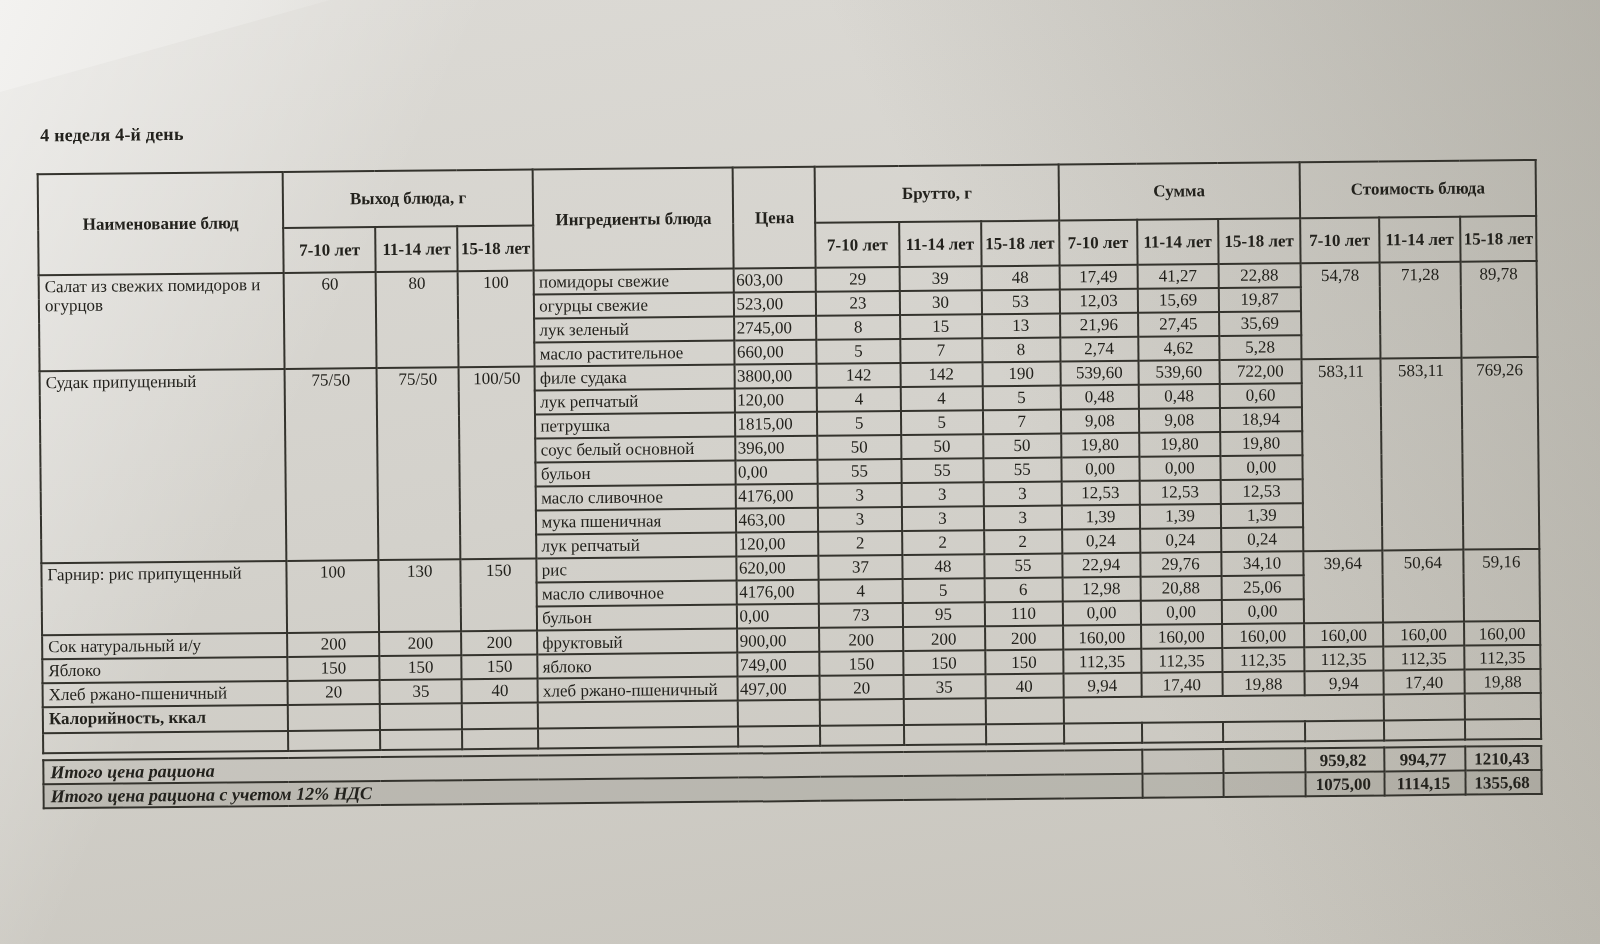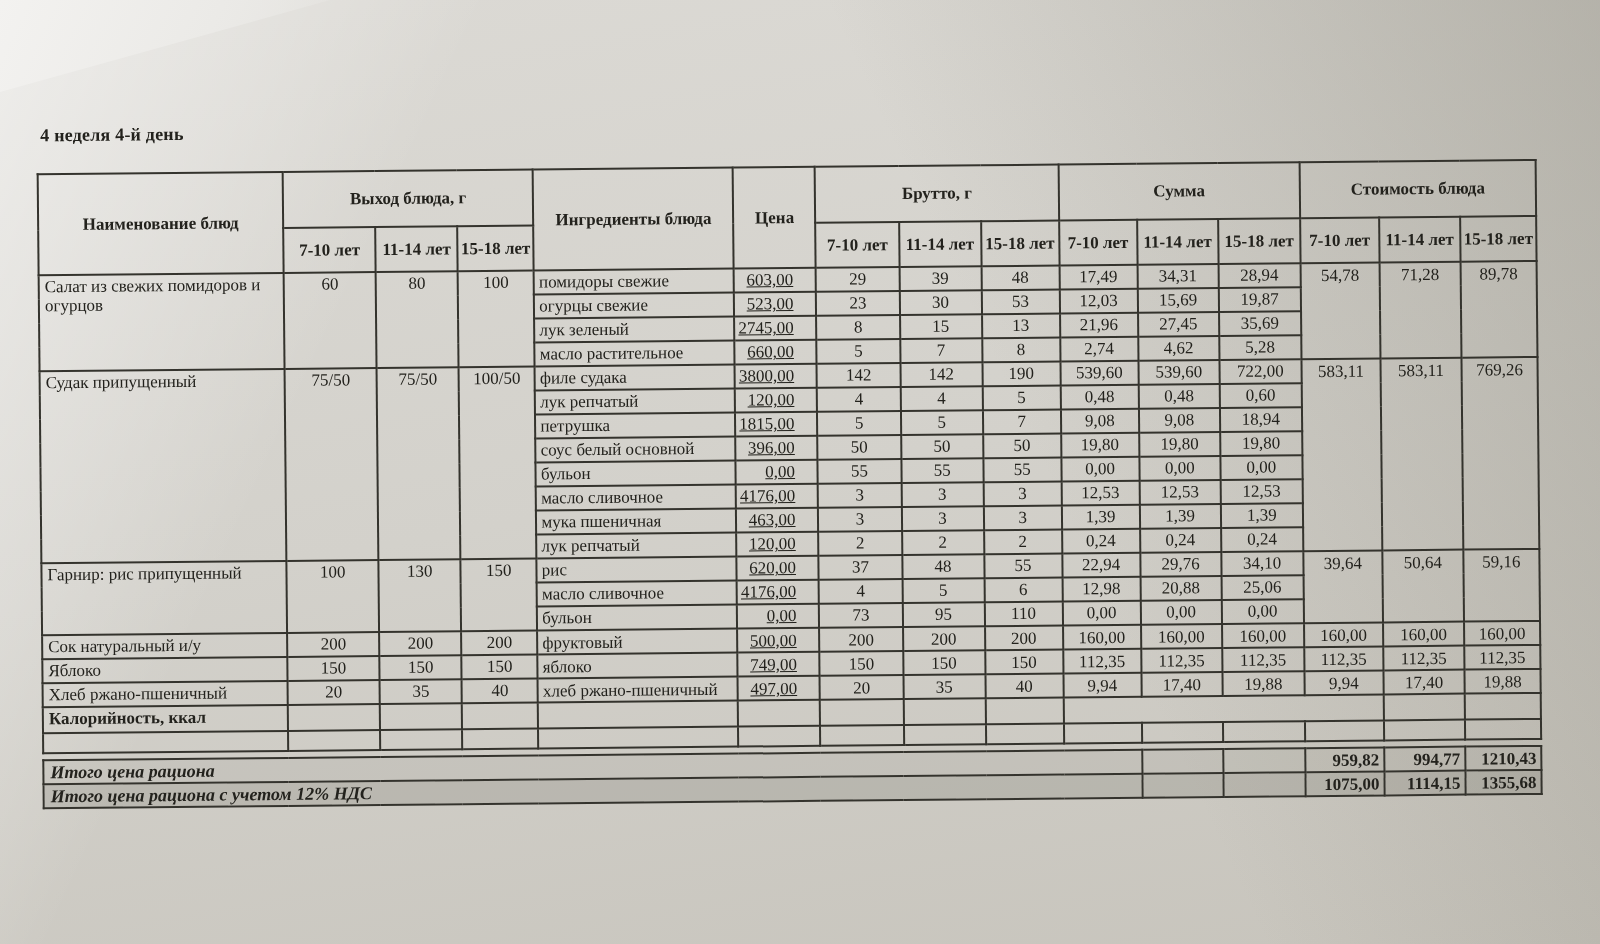--- a/index.html
+++ b/index.html
@@ -36,30 +36,30 @@
   .menu thead th{font-weight:bold;text-align:center;vertical-align:middle;padding:2px 2px;}
   .menu thead tr.h1{height:56px;}
   .menu thead tr.h2{height:45px;}
   .menu tbody tr{height:24px;}
   .menu tbody tr.row-cal{height:26px;}
   .menu tbody tr.row-empty{height:20px;}
   .c-name{vertical-align:top;text-align:left;padding:1px 5px;}
   .c-name.b{font-weight:bold;}
   .c-out{vertical-align:top;text-align:center;padding-top:1px;}
   .c-ing{text-align:left;padding:0 4px;vertical-align:middle;}
-  .c-price{text-align:right;padding-right:22px;vertical-align:middle;text-decoration:underline;}
+  .c-price{text-align:left;padding-right:22px;vertical-align:middle;}
   .c-num{text-align:center;vertical-align:middle;}
   .c-cost{vertical-align:top;text-align:center;padding-top:2px;}
   .totals{position:absolute;left:40px;top:752px;width:1500px;}
   .totals tr{height:23px;}
   .totals .t-label{
     font-weight:bold;font-style:italic;font-size:18px;
     text-align:left;padding-left:6px;vertical-align:middle;
   }
-  .totals .t-val{font-weight:bold;text-align:right;padding-right:4px;vertical-align:middle;}
+  .totals .t-val{font-weight:bold;text-align:center;padding-right:4px;vertical-align:middle;}
   .totals tr.t1 td{background:rgba(90,88,76,0.07);}
   .totals tr.t2 td{background:rgba(90,88,76,0.17);}
 </style>
 </head>
 <body>
 
 <div class="corner-light"></div>
 
 <div class="content">
 
@@ -113,22 +113,22 @@
           <td class="c-name" rowspan="4">Салат из свежих помидоров и огурцов</td>
           <td class="c-out" rowspan="4">60</td>
           <td class="c-out" rowspan="4">80</td>
           <td class="c-out" rowspan="4">100</td>
           <td class="c-ing">помидоры свежие</td>
           <td class="c-price">603,00</td>
           <td class="c-num">29</td>
           <td class="c-num">39</td>
           <td class="c-num">48</td>
           <td class="c-num">17,49</td>
-          <td class="c-num">34,31</td>
-          <td class="c-num">28,94</td>
+          <td class="c-num">41,27</td>
+          <td class="c-num">22,88</td>
           <td class="c-cost" rowspan="4">54,78</td>
           <td class="c-cost" rowspan="4">71,28</td>
           <td class="c-cost" rowspan="4">89,78</td>
         </tr>
         <tr>
           <td class="c-ing">огурцы свежие</td>
           <td class="c-price">523,00</td>
           <td class="c-num">23</td>
           <td class="c-num">30</td>
           <td class="c-num">53</td>
@@ -279,21 +279,21 @@
           <td class="c-num">0,00</td>
           <td class="c-num">0,00</td>
           <td class="c-num">0,00</td>
         </tr>
         <tr>
           <td class="c-name" rowspan="1">Сок натуральный и/у</td>
           <td class="c-out" rowspan="1">200</td>
           <td class="c-out" rowspan="1">200</td>
           <td class="c-out" rowspan="1">200</td>
           <td class="c-ing">фруктовый</td>
-          <td class="c-price">500,00</td>
+          <td class="c-price">900,00</td>
           <td class="c-num">200</td>
           <td class="c-num">200</td>
           <td class="c-num">200</td>
           <td class="c-num">160,00</td>
           <td class="c-num">160,00</td>
           <td class="c-num">160,00</td>
           <td class="c-cost" rowspan="1">160,00</td>
           <td class="c-cost" rowspan="1">160,00</td>
           <td class="c-cost" rowspan="1">160,00</td>
         </tr>

